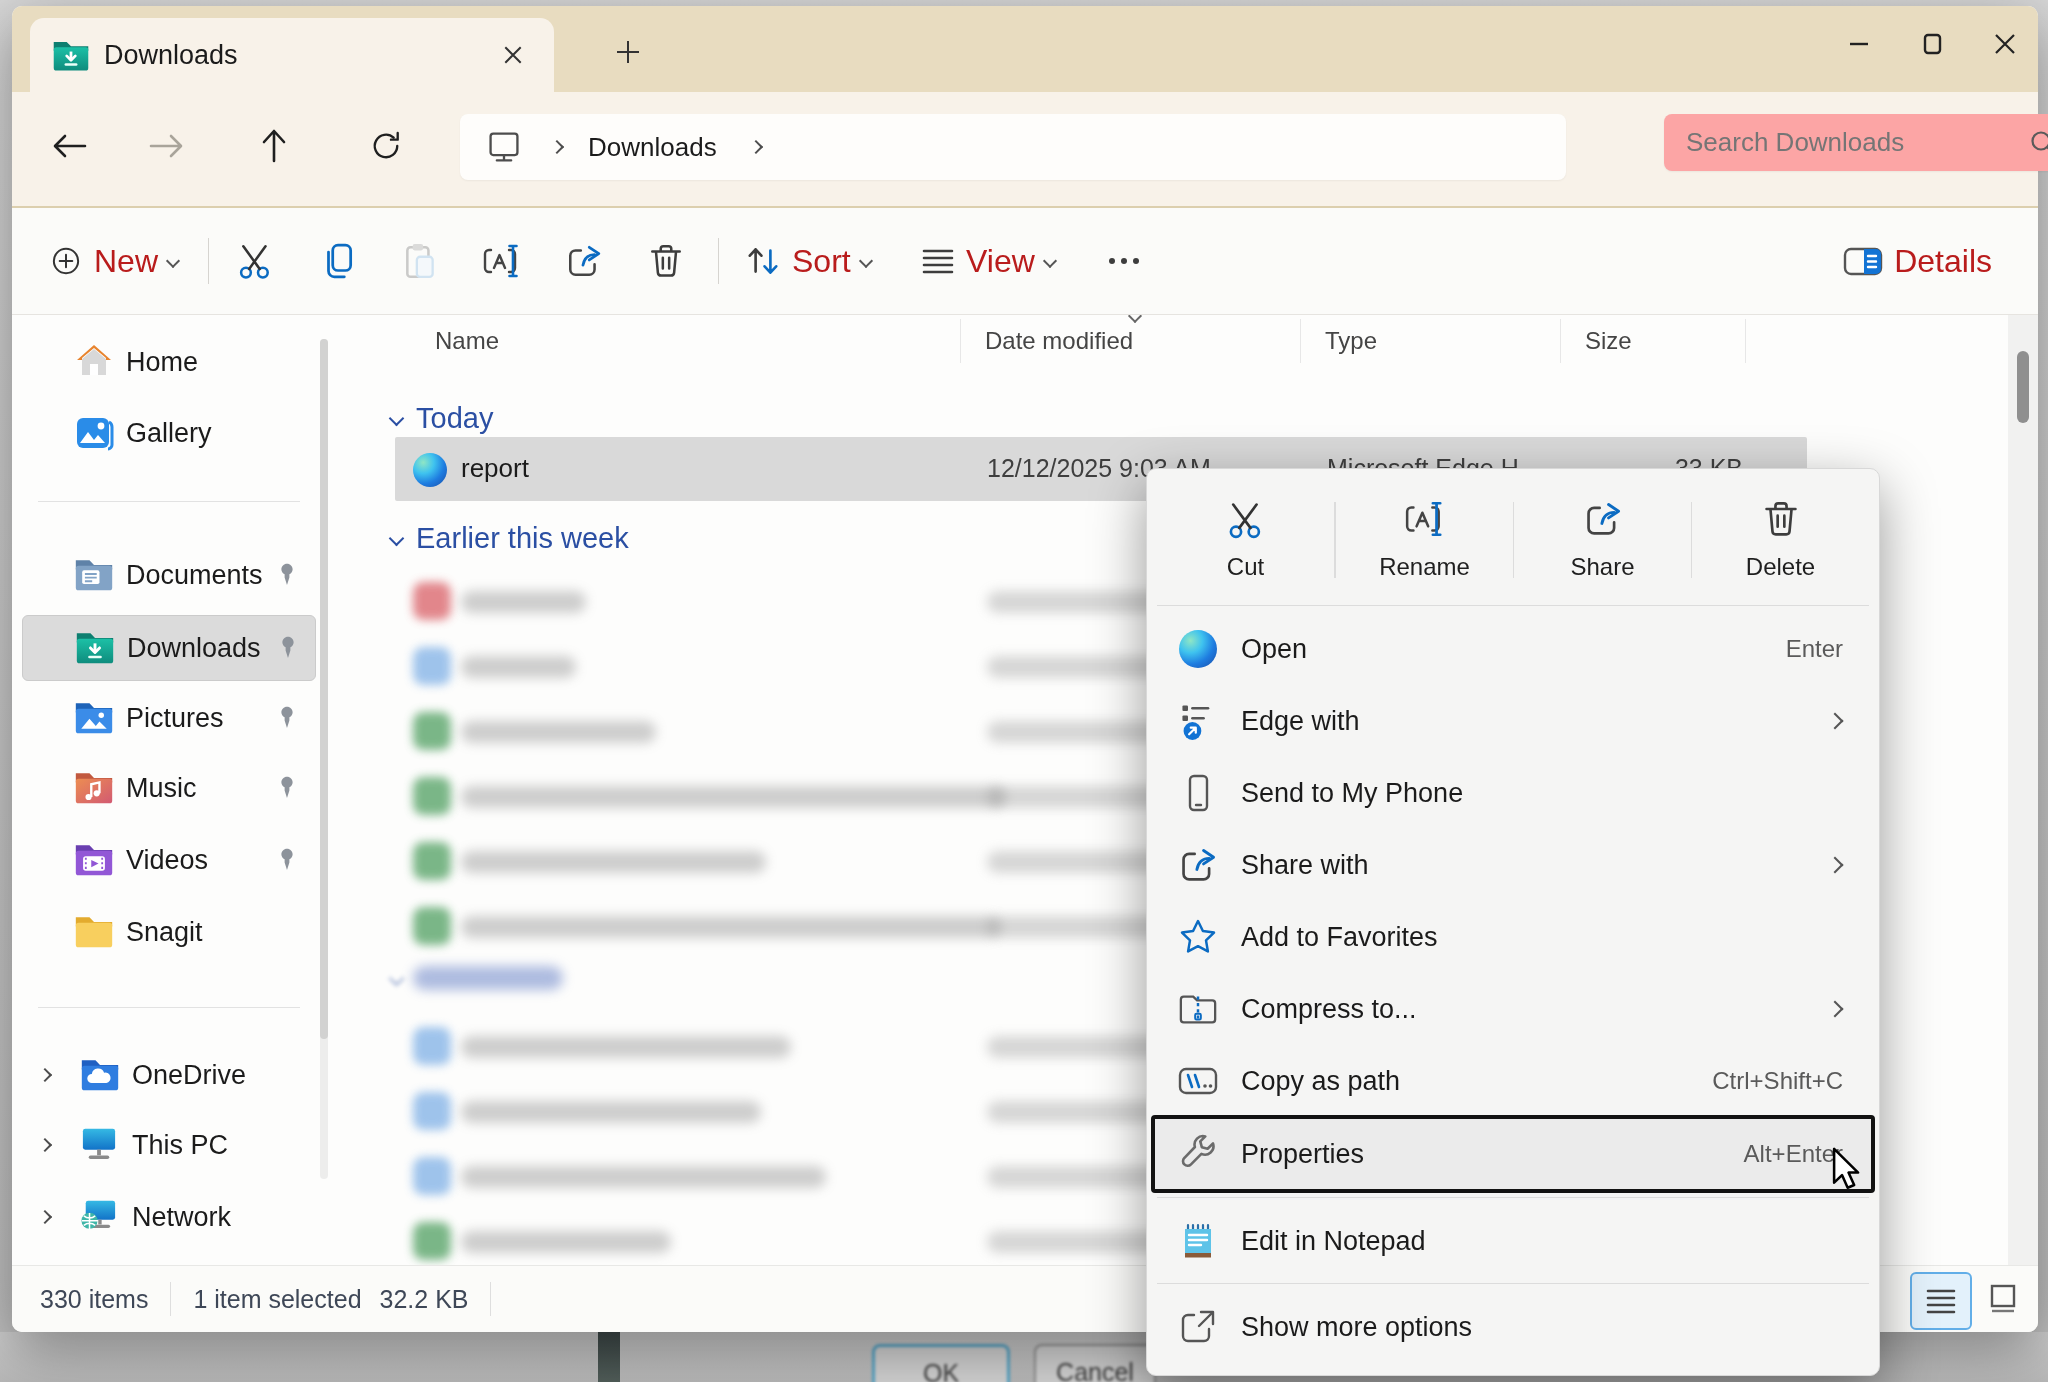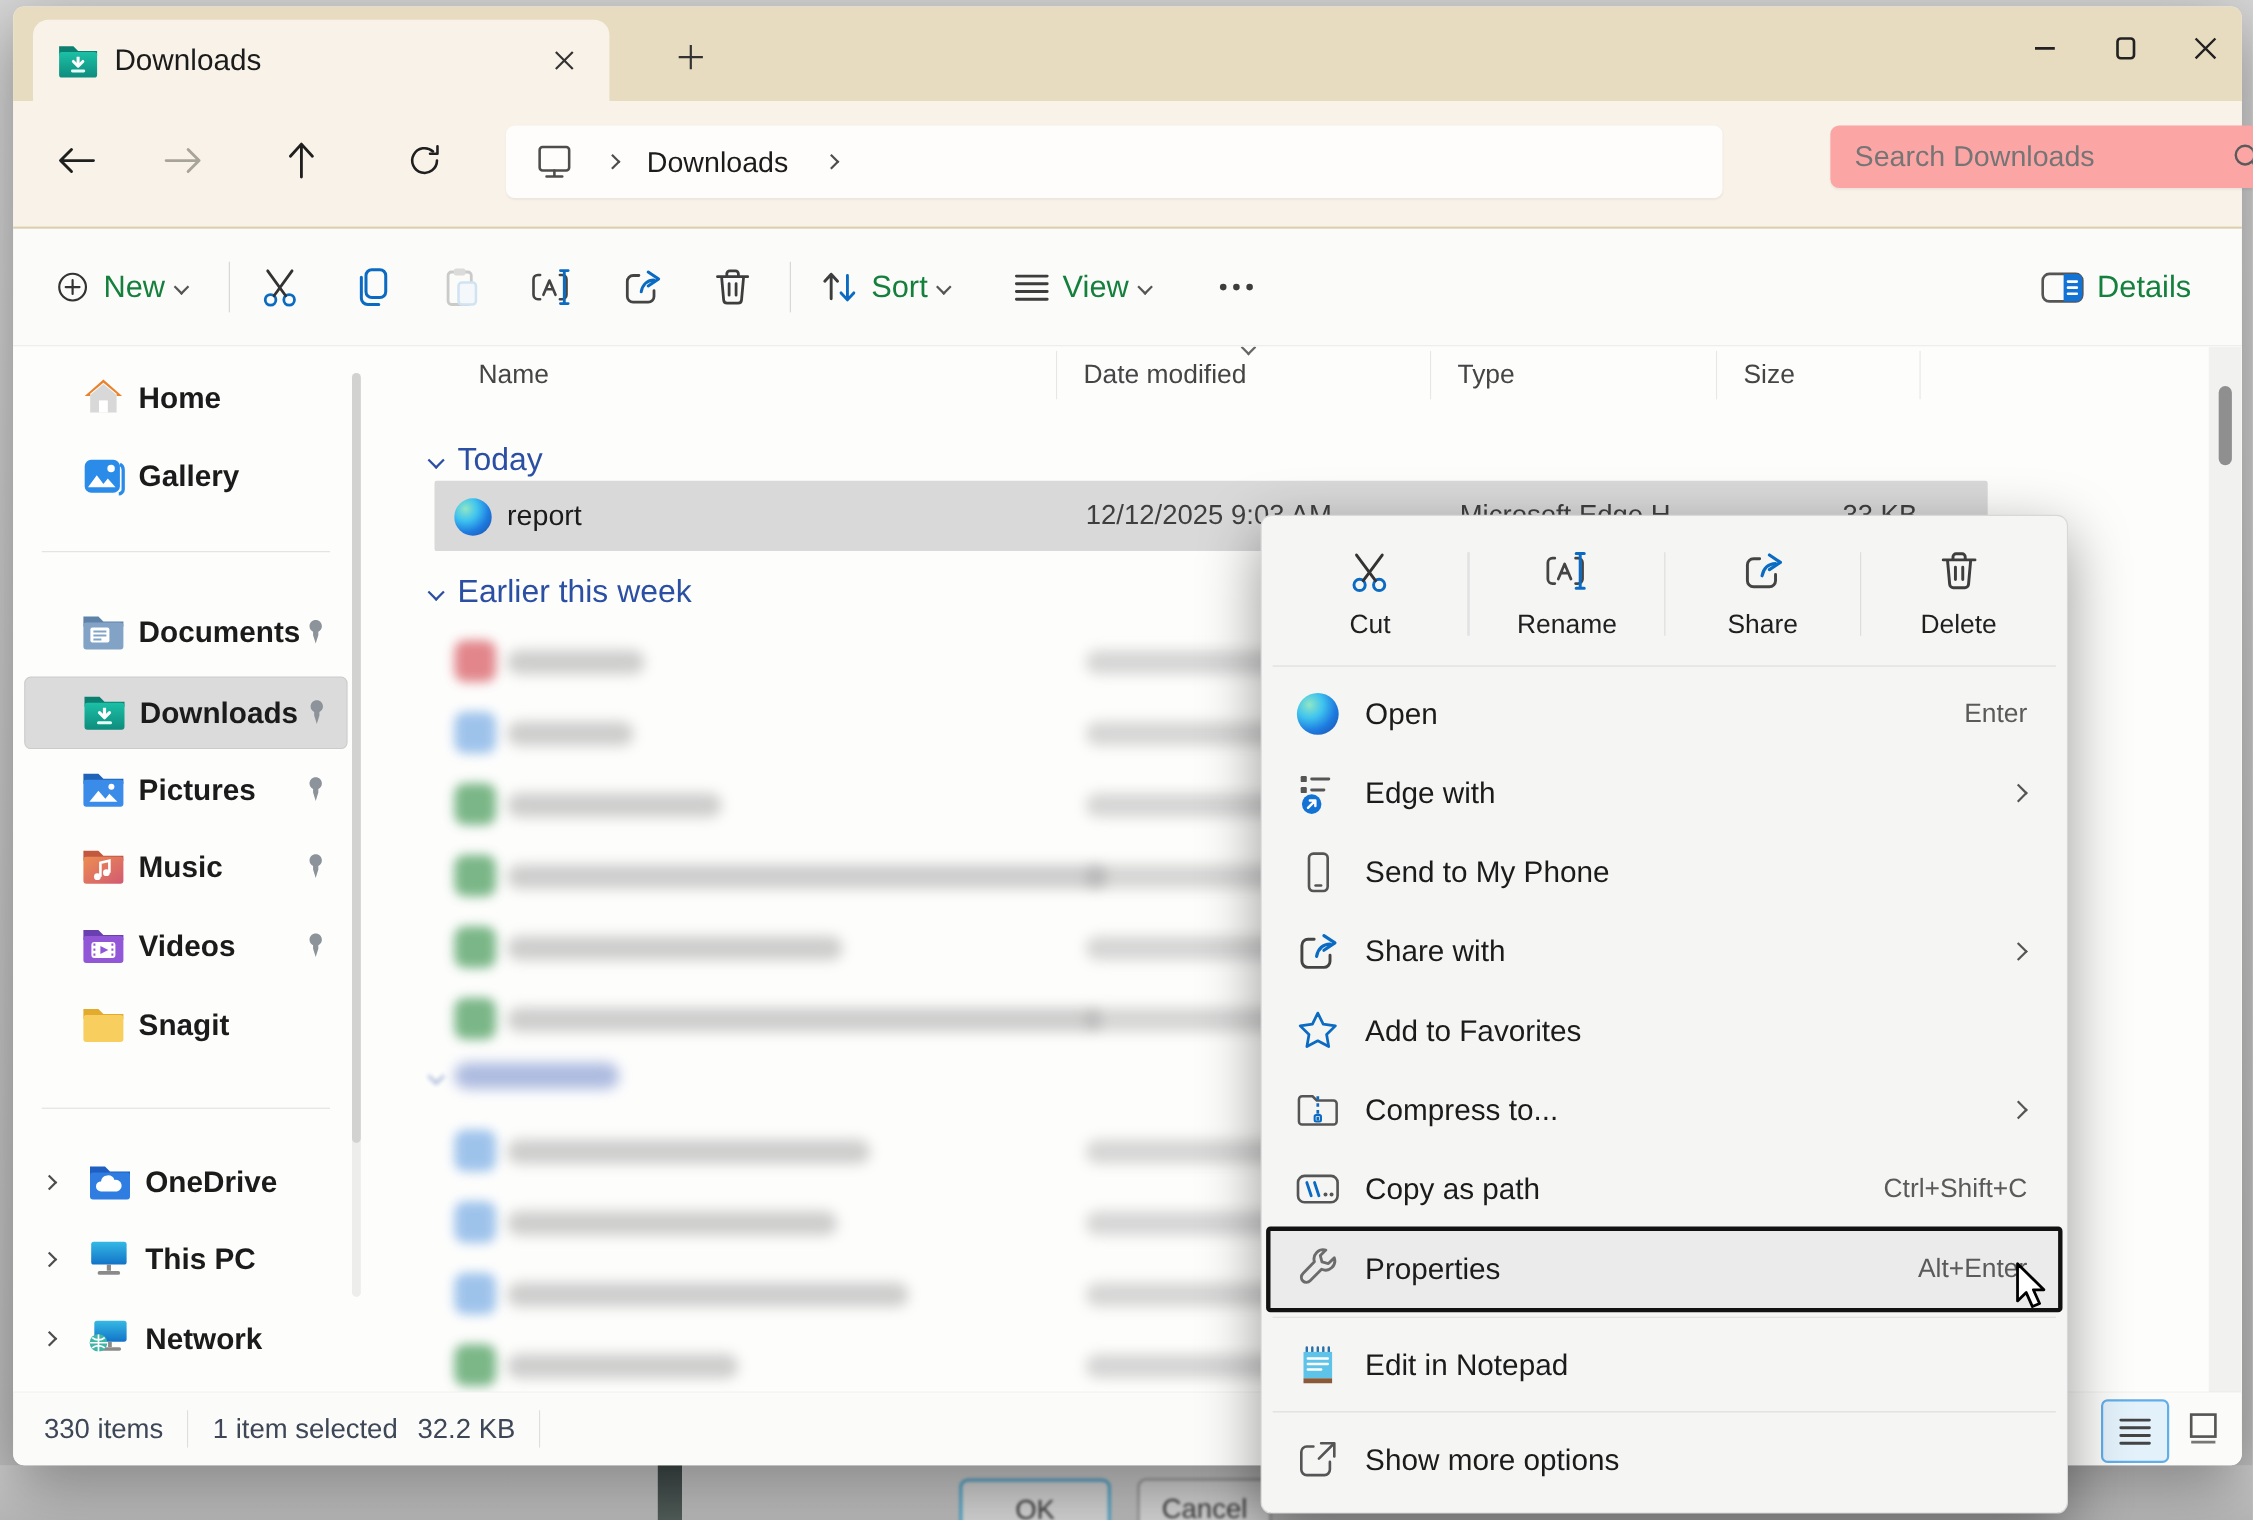--- a/index.html
+++ b/index.html
@@ -27,26 +27,26 @@
              display:flex;align-items:center;box-shadow:0 1px 2px rgba(0,0,0,.05);}
   .searchbox input{flex:1;border:none;outline:none;background:transparent;font-size:26px;color:#5f5f5f;
                    font-family:"Liberation Sans",sans-serif;padding-left:22px;}
   .crumb{font-size:26px;color:#1b1b1b;}
   .chev{display:inline-block;width:11px;height:11px;border-right:2px solid #4d4d4d;border-bottom:2px solid #4d4d4d;transform:rotate(-45deg);}
   .chev.down{transform:rotate(45deg);}
   .chev.small{width:8px;height:8px;border-width:2px;}
 
   .toolbar{position:absolute;left:0;top:202px;right:0;height:106px;background:#fbfbf9;border-bottom:1px solid #e6e4e0;}
   .tbtn{position:absolute;top:18px;height:70px;display:flex;align-items:center;justify-content:center;border-radius:6px;}
-  .tlabel{font-size:28px;color:#15803d;margin:0 10px;}
+  .tlabel{font-size:32px;color:#b91c1c;margin:0 10px;}
   .tdiv{position:absolute;top:30px;width:1px;height:46px;background:#d6d4d0;}
 
   
   .bodyarea{position:absolute;left:0;top:309px;right:0;height:951px;background:#fdfdfc;display:flex;overflow:hidden;}
-  .sidebar{position:relative;width:318px;height:100%;background:#fdfdfc;flex:none;font-weight:bold;}
+  .sidebar{position:relative;width:318px;height:100%;background:#fdfdfc;flex:none;}
   .sideitem{position:absolute;left:10px;width:292px;height:64px;display:flex;align-items:center;border-radius:6px;}
   .sideitem.selected{background:#dbdbdb;border:1px solid #cbcbcb;}
   .sideitem .lbl{font-size:27px;color:#1b1b1b;margin-left:12px;flex:1;white-space:nowrap;}
   .sideitem .ic{width:40px;height:40px;margin-left:52px;flex:none;display:flex;}
   .sideitem .treechev{position:absolute;left:18px;}
   .sideitem.tree .ic{margin-left:58px;}
   .pin{width:26px;height:26px;margin-right:14px;flex:none;}
   .sdiv{position:absolute;left:26px;width:262px;height:1px;background:#e2e2e2;}
 
   .filearea{position:relative;flex:1;height:100%;background:#fdfdfc;overflow:hidden;}

